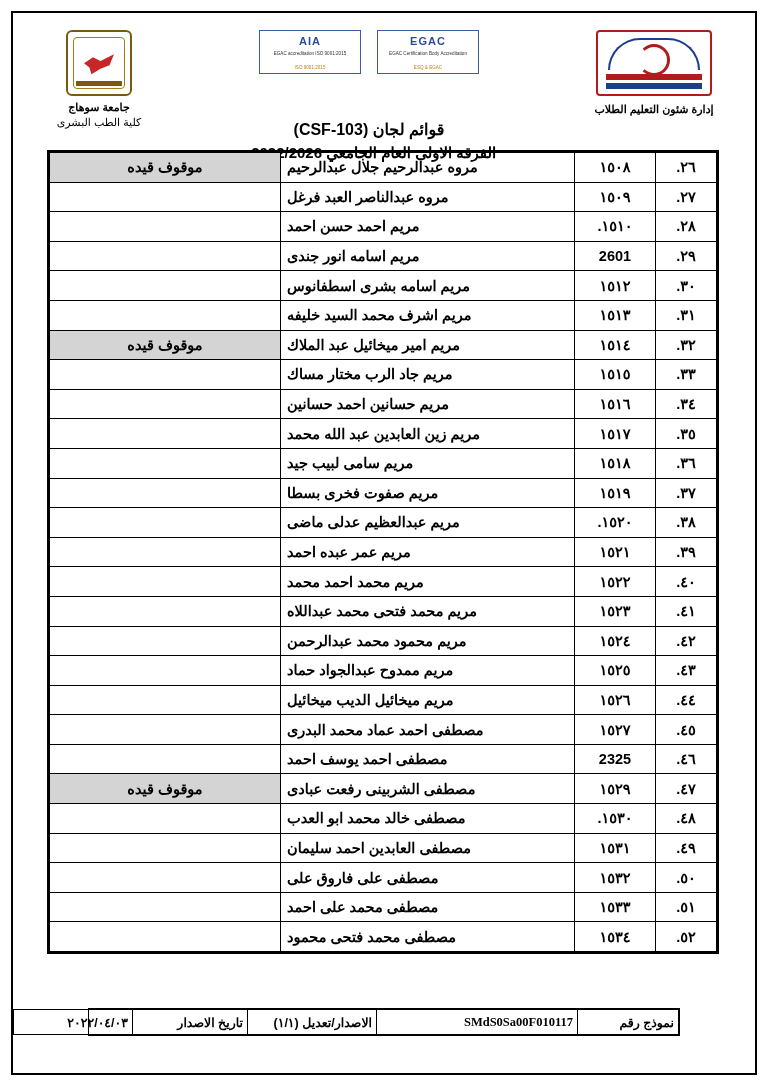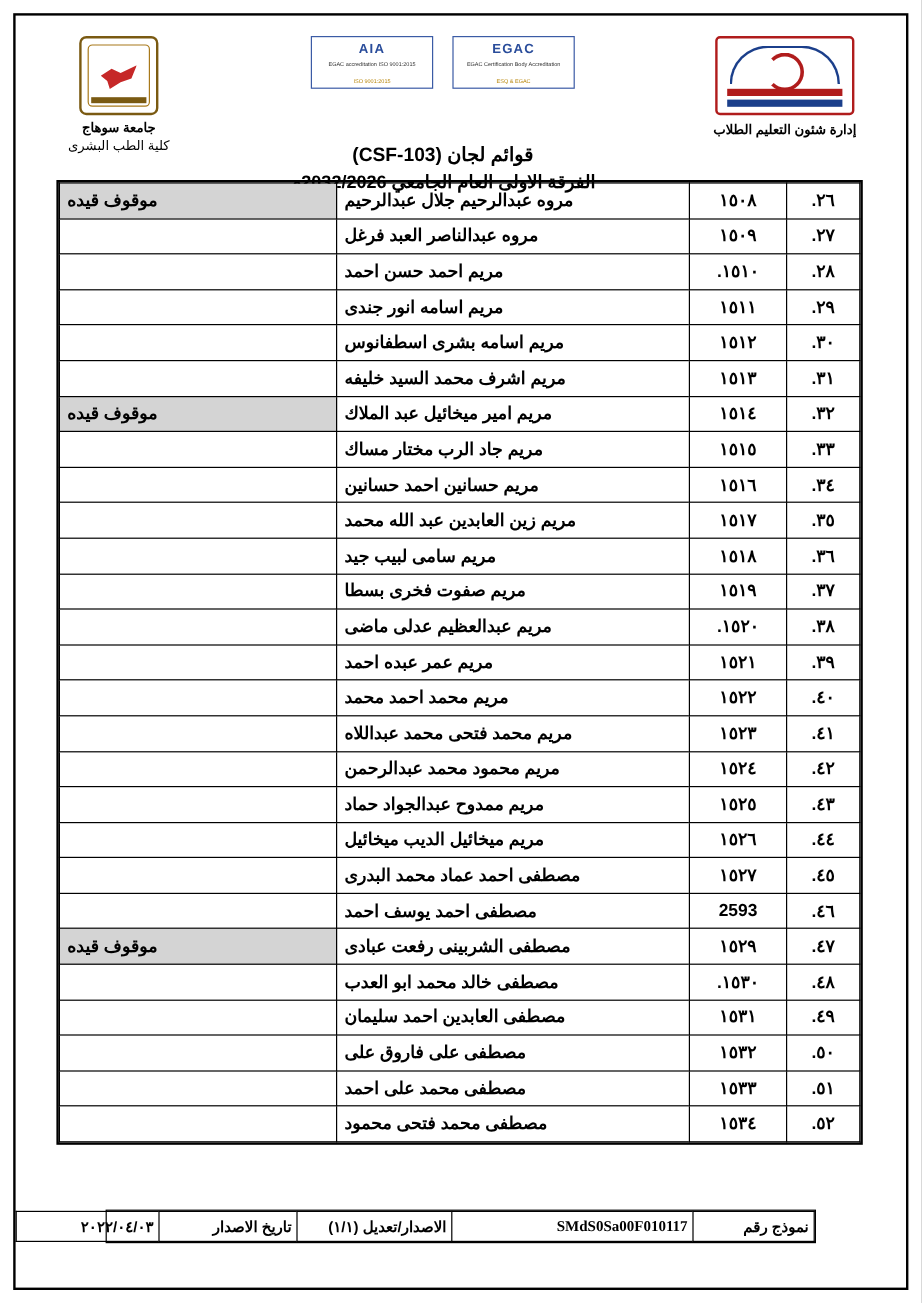--- a/index.html
+++ b/index.html
@@ -208,21 +208,21 @@
     text-align: center;
     font-size: 14px;
     margin-left: 13px;
   }
   td.c-name {
     text-align: left;
     font-size: 15px;
   }
   td.c-note {
     width: 218px;
-    text-align: left;
+    text-align: center;
     font-size: 14.5px;
     margin-top: 17px;
   }
   td.c-note.shaded {
     background: #d4d4d4;
   }
 
   
   .footer {
     position: absolute;
@@ -313,21 +313,21 @@
             <td class="c-note"></td>
           </tr>
           <tr>
             <td class="c-num">٢٨.</td>
             <td class="c-code">١٥١٠.</td>
             <td class="c-name">مريم  احمد حسن احمد</td>
             <td class="c-note"></td>
           </tr>
           <tr>
             <td class="c-num">٢٩.</td>
-            <td class="c-code">١٥١١</td>
+            <td class="c-code">2601</td>
             <td class="c-name">مريم اسامه انور جندى</td>
             <td class="c-note"></td>
           </tr>
           <tr>
             <td class="c-num">٣٠.</td>
             <td class="c-code">١٥١٢</td>
             <td class="c-name">مريم اسامه بشرى اسطفانوس</td>
             <td class="c-note"></td>
           </tr>
           <tr>
@@ -415,21 +415,21 @@
             <td class="c-note"></td>
           </tr>
           <tr>
             <td class="c-num">٤٥.</td>
             <td class="c-code">١٥٢٧</td>
             <td class="c-name">مصطفى احمد عماد محمد البدرى</td>
             <td class="c-note"></td>
           </tr>
           <tr>
             <td class="c-num">٤٦.</td>
-            <td class="c-code">2593</td>
+            <td class="c-code">2325</td>
             <td class="c-name">مصطفى احمد يوسف احمد</td>
             <td class="c-note"></td>
           </tr>
           <tr>
             <td class="c-num">٤٧.</td>
             <td class="c-code">١٥٢٩</td>
             <td class="c-name">مصطفى الشربينى رفعت عبادى</td>
             <td class="c-note shaded">موقوف قيده</td>
           </tr>
           <tr>

